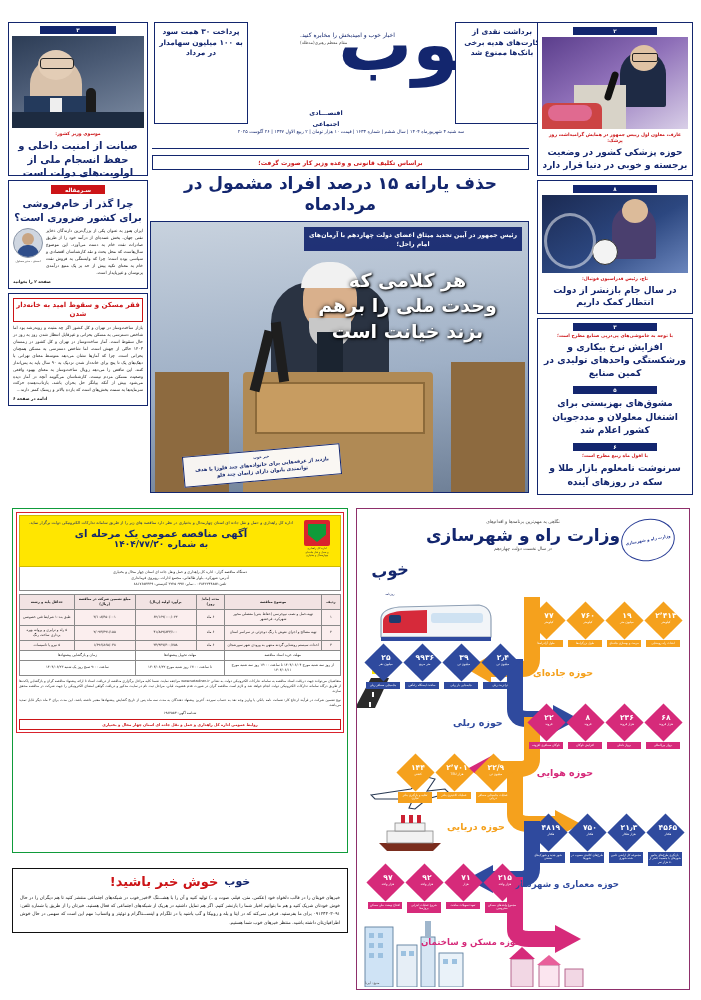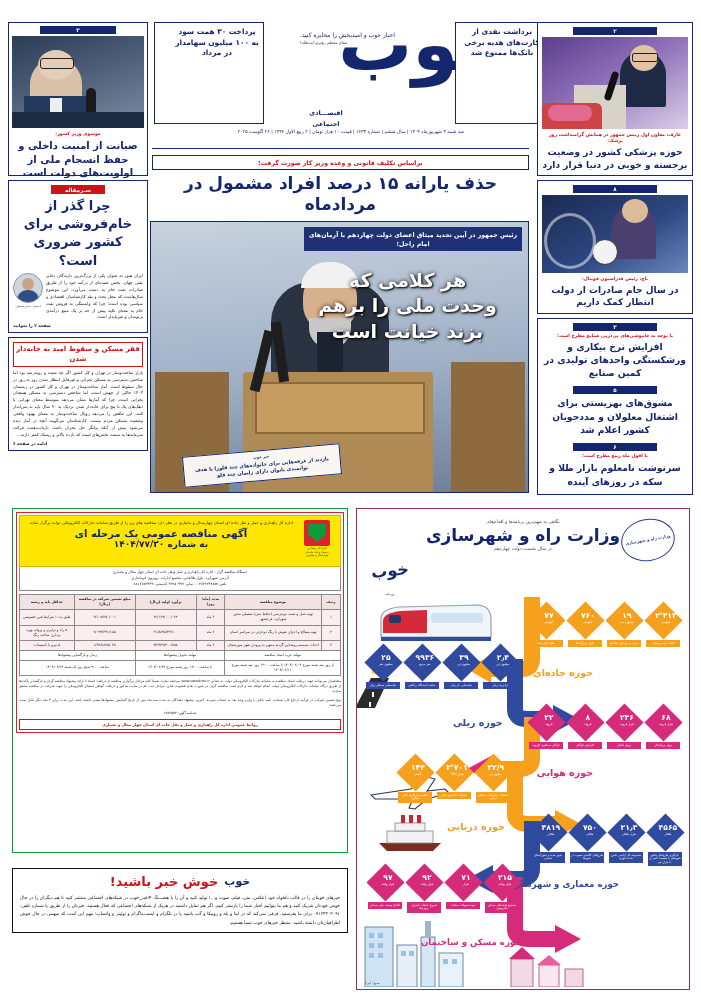--- a/index.html
+++ b/index.html
@@ -22,21 +22,21 @@
            transform:rotate(-8deg);}
   .mh-slogan{position:absolute;left:300px;top:30px;width:170px;text-align:left;font-size:6px;color:#13266e;line-height:1.6;}
   .mh-slogan .src{font-size:4.2px;color:#444;}
   .mh-cat{position:absolute;left:302px;top:108px;width:48px;text-align:center;font-size:6.4px;color:#13266e;
           font-weight:bold;line-height:1.7;}
   .mh-dateline{position:absolute;left:186px;top:129px;width:330px;text-align:center;font-size:4.6px;color:#13266e;
                letter-spacing:.2px;}
 
   .flagbox{position:absolute;width:92px;border:1.4px solid #13266e;background:#fff;}
   .flagbox .inner{padding:4px 3px;font-size:7.4px;font-weight:bold;color:#13266e;text-align:center;line-height:1.45;}
-  #flag-left{left:154px;top:22px;height:100px;padding-left:16px;}
+  #flag-left{left:154px;top:22px;height:100px;}
   #flag-right{left:455px;top:22px;height:100px;}
 
   
   .col-left{position:absolute;left:8px;top:22px;width:140px;}
   .box{border:1.3px solid #13266e;background:#fff;padding:3px;box-sizing:border-box;}
   .boxtitle{background:#cc1417;color:#fff;font-size:5.6px;font-weight:bold;text-align:center;padding:1.5px 0;}
 
   
   .center-main{position:absolute;left:152px;top:155px;width:377px;}
   .banner{border:1.2px solid #13266e;padding:3px 4px;margin-bottom:3px;}
@@ -153,21 +153,21 @@
         <div style="position:absolute;left:38px;top:62px;width:12px;height:30px;background:#eee;"></div>
         <div style="position:absolute;left:74px;top:52px;width:10px;height:40px;background:#1b1b1b;border-radius:5px;"></div>
         <div style="position:absolute;left:0;bottom:0;width:140px;height:16px;background:#1d2b40;"></div>
       </div>
       <div class="kicker" style="margin-top:3px;">موسوی وزیر کشور:</div>
       <div class="hl" style="font-size:10px;line-height:1.35;margin-top:2px;">صیانت از امنیت داخلی و حفظ انسجام ملی از اولویت‌های دولت است</div>
     </div>
 
     <div class="box" style="margin-top:4px;padding:4px;">
       <div class="boxtitle" style="width:42%;margin:0 auto;">سـرمقاله</div>
-      <div class="hl" style="font-size:13px;line-height:1.4;margin-top:3px;">چرا گذر از خام‌فروشی برای کشور ضروری است؟</div>
+      <div class="hl" style="font-size:10px;line-height:1.4;margin-top:3px;">چرا گذر از خام‌فروشی برای کشور ضروری است؟</div>
       <div style="position:relative;margin-top:3px;">
         <div style="float:left;width:30px;height:36px;margin:0 3px 1px 0;">
           <div style="width:28px;height:28px;border-radius:50%;background:#cfd6e0;border:1px solid #8c97a8;position:relative;overflow:hidden;">
             <div style="position:absolute;left:8px;top:4px;width:12px;height:12px;border-radius:50%;background:#c8a584;"></div>
             <div style="position:absolute;left:3px;top:16px;width:22px;height:14px;border-radius:10px 10px 0 0;background:#2f4e8a;"></div>
           </div>
           <div style="font-size:2.8px;color:#333;text-align:center;margin-top:1px;">احمدی ـ مدیر مسئول</div>
         </div>
         <div class="body-txt">ایران هنوز به عنوان یکی از بزرگ‌ترین دارندگان ذخایر نفتی جهان، بخش عمده‌ای از درآمد خود را از طریق صادرات نفت خام به دست می‌آورد. این موضوع سال‌هاست که محل بحث و نقد کارشناسان اقتصادی و سیاسی بوده است؛ چرا که وابستگی به فروش نفت خام به معنای تکیه بیش از حد بر یک منبع درآمدی پرنوسان و غیرپایدار است.</div>
         <div style="clear:both;"></div>
@@ -237,21 +237,21 @@
 
     <div class="box" style="margin-top:4px;padding:4px;">
       <div class="pagenum">۸</div>
       <div class="photo" style="height:78px;background:linear-gradient(150deg,#1b2a52 0%,#2c4780 55%,#6b86bd 100%);">
         <div style="position:absolute;left:70px;top:10px;width:44px;height:54px;border-radius:22px 22px 2px 2px;background:#4a3f6e;"></div>
         <div style="position:absolute;left:80px;top:4px;width:26px;height:24px;border-radius:50%;background:#dcbb9a;"></div>
         <div style="position:absolute;left:50px;top:44px;width:24px;height:24px;border-radius:50%;background:#f3f3f3;border:1.5px solid #333;"></div>
         <div style="position:absolute;left:2px;top:18px;width:46px;height:50px;border-radius:50%;border:3px solid rgba(255,255,255,.5);"></div>
       </div>
       <div class="kicker" style="margin-top:3px;">تاج، رئیس فدراسیون فوتبال:</div>
-      <div class="hl" style="font-size:9px;line-height:1.4;margin-top:2px;">در سال جام صادرات از دولت انتظار کمک داریم</div>
+      <div class="hl" style="font-size:9px;line-height:1.4;margin-top:2px;">در سال جام بازنشر از دولت انتظار کمک داریم</div>
     </div>
 
     <div class="box" style="margin-top:4px;padding:4px 4px 6px 4px;">
       <div>
         <div class="pagenum">۳</div>
         <div class="kicker">با توجه به خاموشی‌های پی‌درپی صنایع مطرح است؛</div>
         <div class="hl" style="font-size:9.2px;line-height:1.4;margin-top:2px;">افزایش نرخ بیکاری و ورشکستگی واحدهای تولیدی در کمین صنایع</div>
       </div>
       <div style="margin-top:6px;">
         <div class="pagenum">۵</div>

